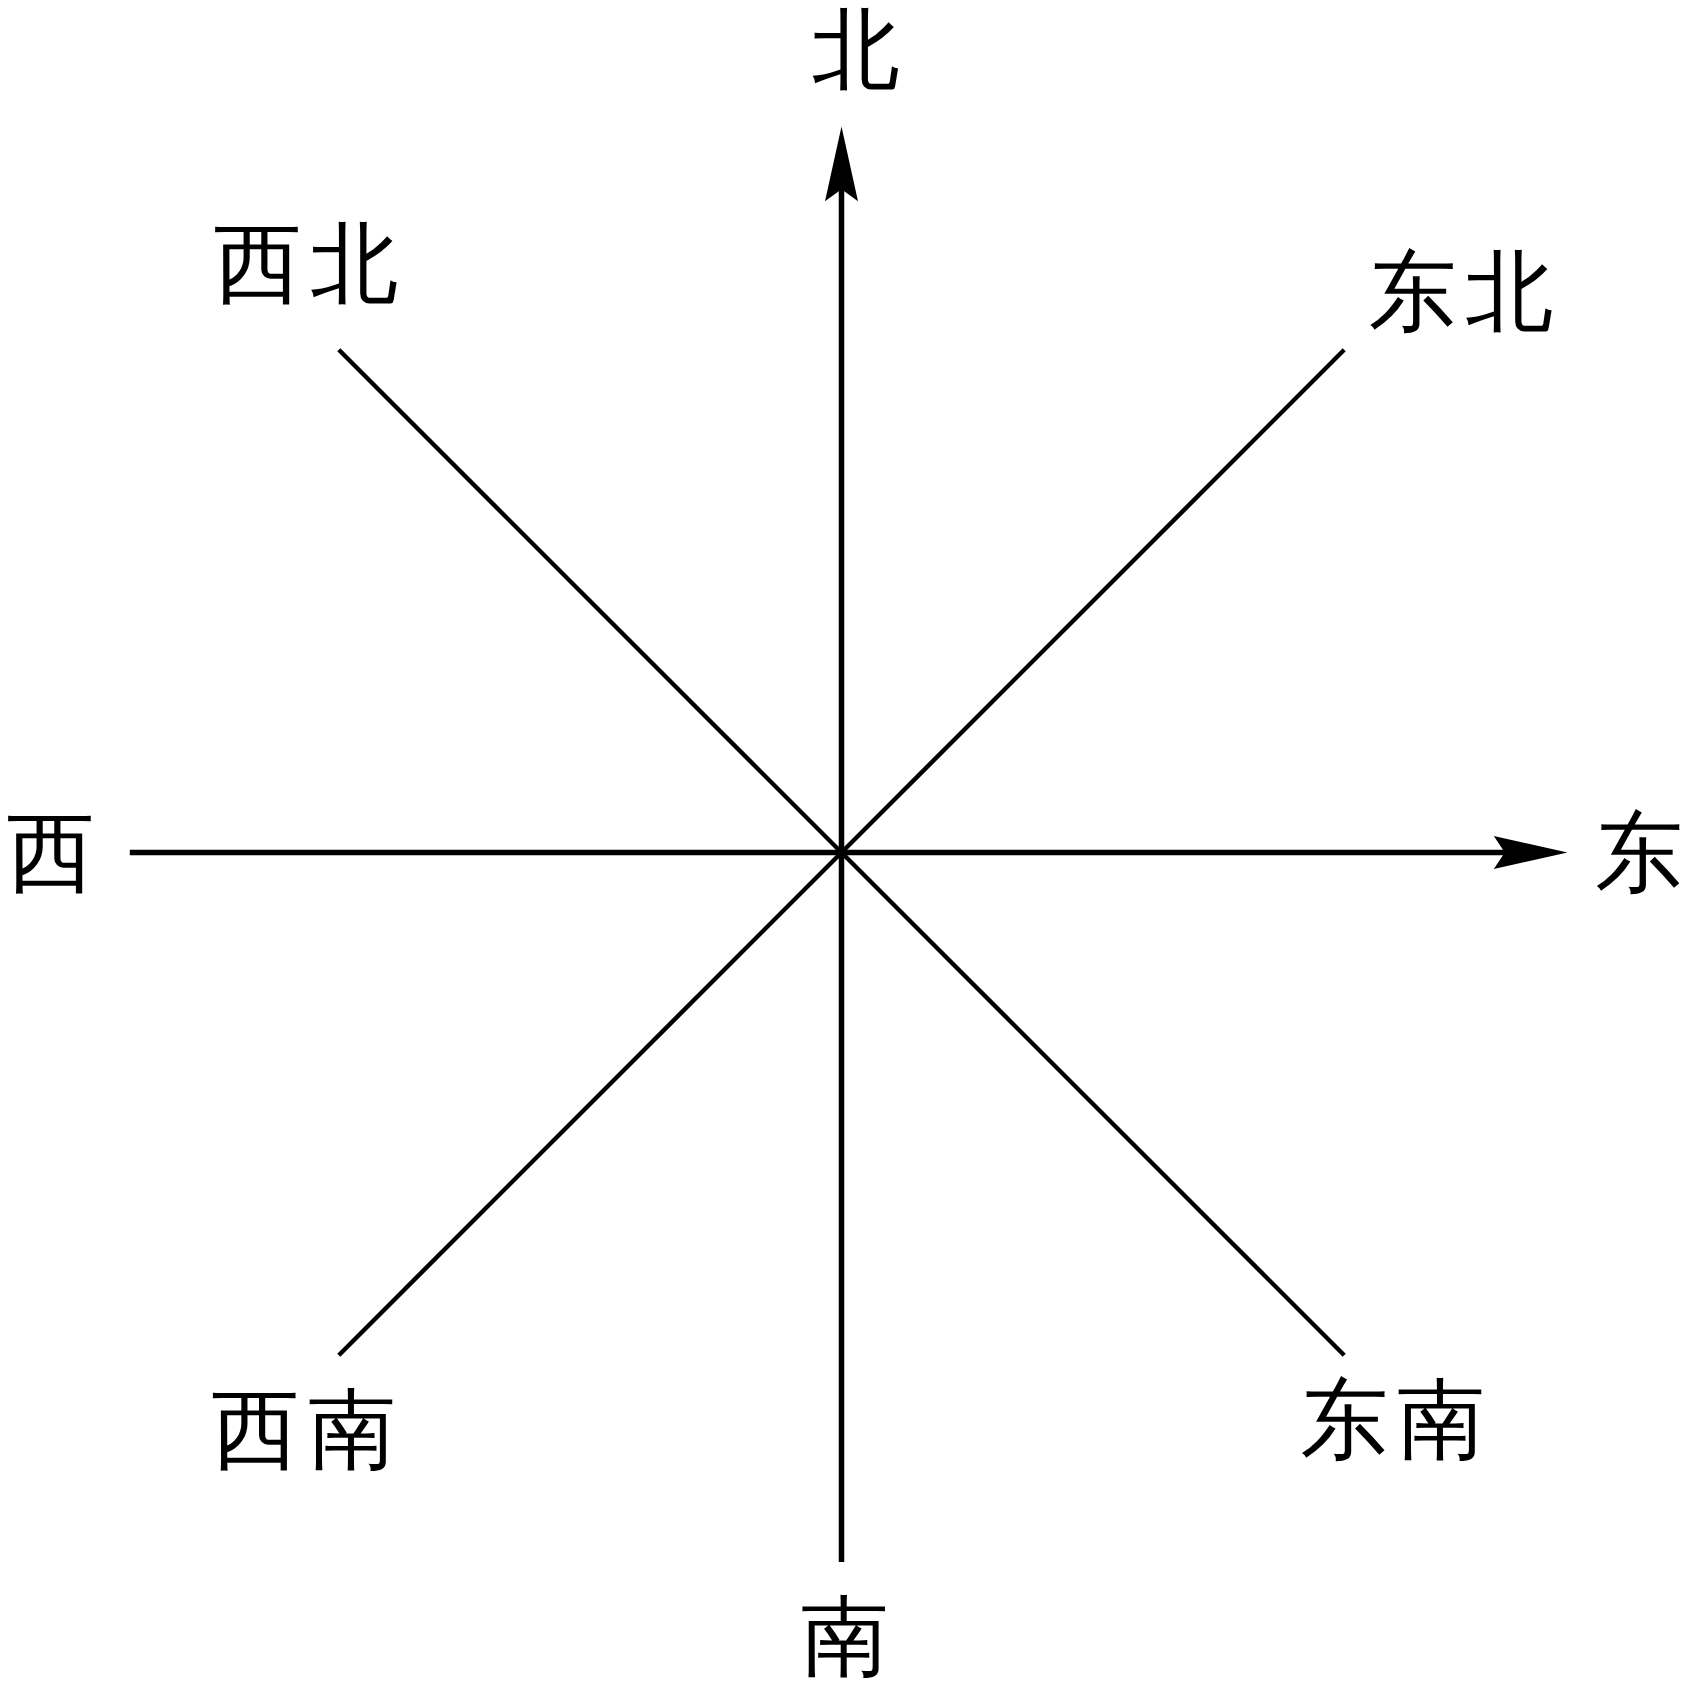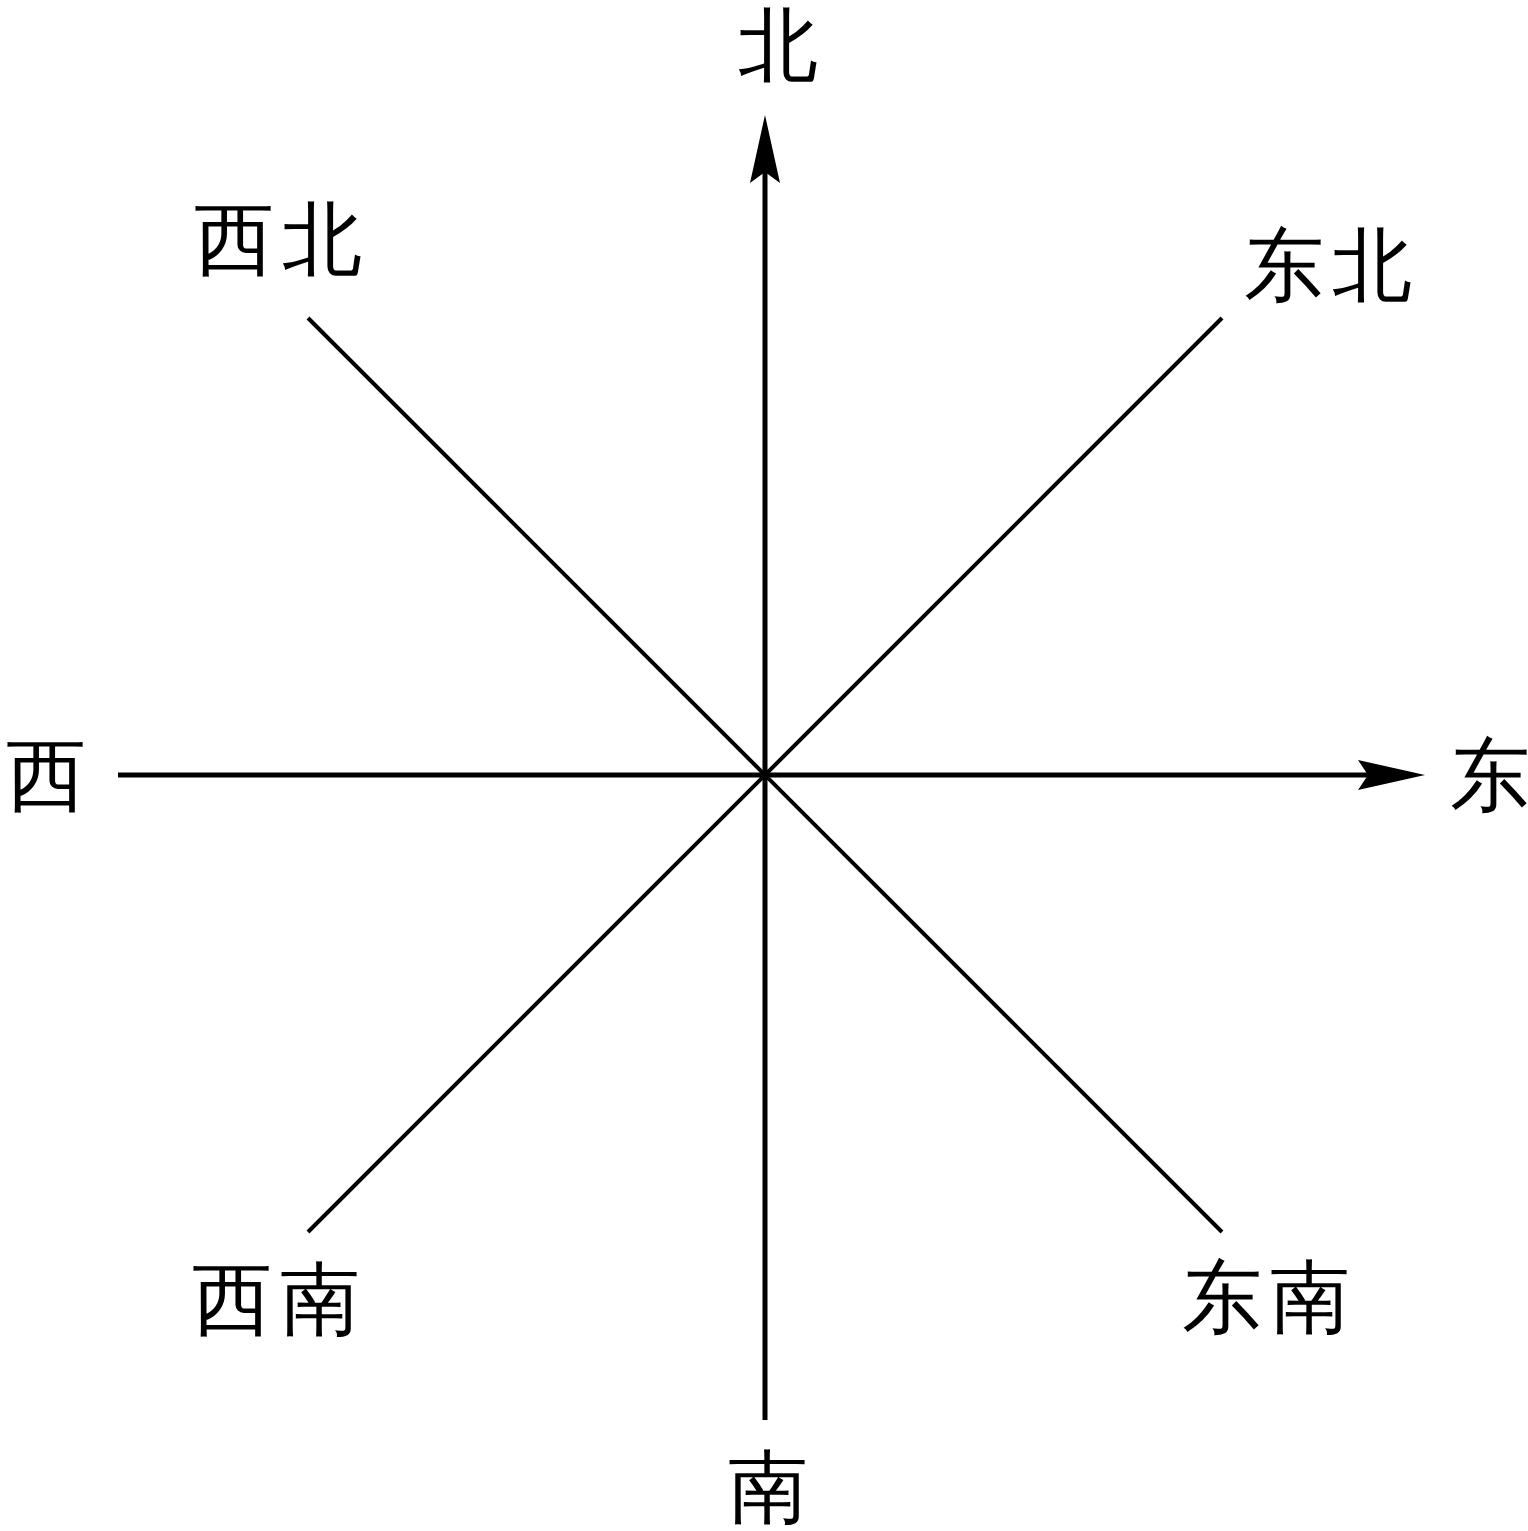--- a/index.html
+++ b/index.html
@@ -45,13 +45,13 @@
   <line x1="1222" y1="318" x2="308" y2="1232" stroke="#000" stroke-width="4"></line>
 </svg>
 
 <div class="label" style="left:738px; top:6px;">北</div>
 <div class="label" style="left:728px; top:1448px;">南</div>
 <div class="label" style="left:1450px; top:736px;">东</div>
 <div class="label" style="left:6px; top:736px;">西</div>
 <div class="label" style="left:194px; top:200px;">西北</div>
 <div class="label" style="left:1244px; top:202px;margin-top:24px;">东北</div>
 <div class="label" style="left:192px; top:1260px;">西南</div>
-<div class="label" style="left:1182px; top:1258px;">东南</div>
+<div class="label" style="left:1182px; top:1258px;font-family:Liberation Mono, monospace;">东南</div>
 
 </body></html>

